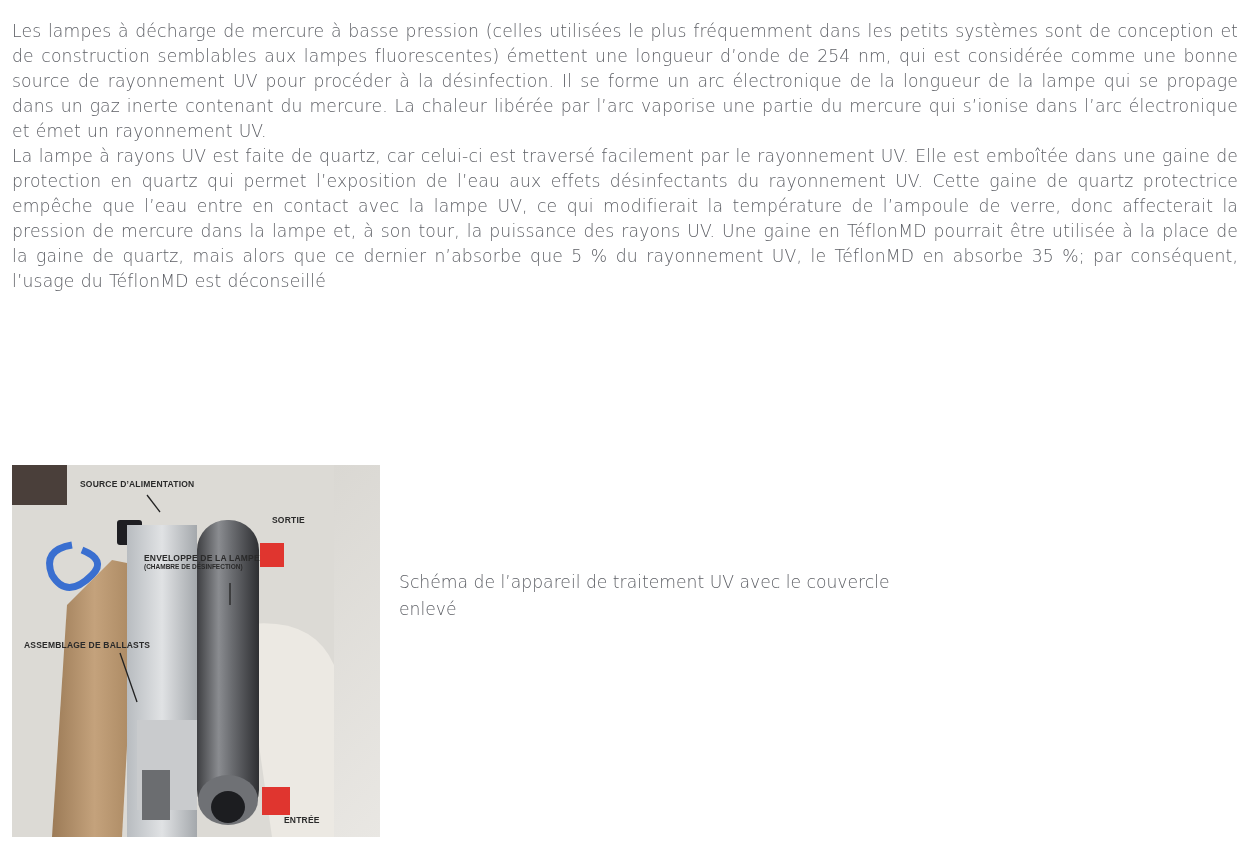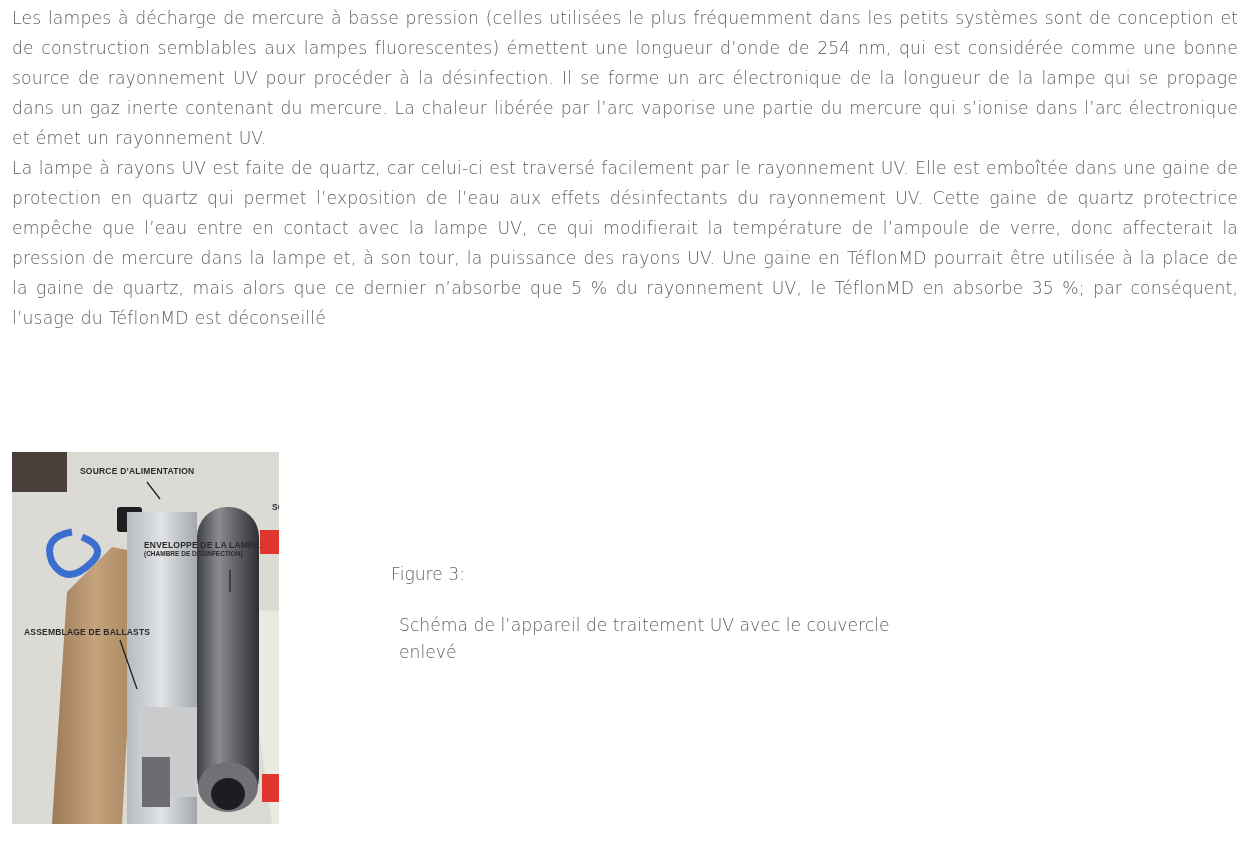--- a/index.html
+++ b/index.html
@@ -4,28 +4,28 @@
   <style>
     html, body { margin: 0; padding: 0; }
     body {
       width: 1250px; height: 850px; overflow: hidden;
       background: #ffffff;
       font-family: "DejaVu Sans", sans-serif;
       color: #5e6066;
       position: relative;
     }
     .text-block {
-      position: absolute; left: 12px; top: 3px; width: 1226px;
-      font-size: 17.2px; line-height: 30px;
+      position: absolute; left: 12px; top: 19px; width: 1226px;
+      font-size: 17.2px; line-height: 25px;
       text-align: justify; letter-spacing: 0.15px; word-spacing: 0.5px;
       font-weight: 300;
     }
     .text-block p { margin: 0; hyphens: manual; }
     .figure-photo {
-      position: absolute; left: 12px; top: 452px; width: 267px; height: 372px;
+      position: absolute; left: 12px; top: 465px; width: 368px; height: 372px;
       overflow: hidden;
       background: linear-gradient(135deg, #e6e4df 0%, #d9d7d2 40%, #e9e7e3 100%);
     }
     .figure-photo svg { display: block; }
     .figure-caption {
       position: absolute; left: 391px; top: 561px; width: 560px;
       font-size: 17.2px; line-height: 27px; font-weight: 300;
     }
     .figure-caption .cap-title { margin: 0 0 24px 0; }
     .figure-caption .cap-desc { margin: 8px; }
@@ -94,15 +94,14 @@
     <text class="photo-label" x="68" y="22">SOURCE D’ALIMENTATION</text>
     <text class="photo-label" x="260" y="58">SORTIE</text>
     <text class="photo-label" x="132" y="96">ENVELOPPE DE LA LAMPE</text>
     <text class="photo-label-small" x="132" y="104">(CHAMBRE DE DÉSINFECTION)</text>
     <text class="photo-label" x="12" y="183">ASSEMBLAGE DE BALLASTS</text>
     <text class="photo-label" x="272" y="358">ENTRÉE</text>
   </svg>
 </div>
 
 <div class="figure-caption">
-  <p class="cap-title">Figure 3:</p>
   <p class="cap-desc">Schéma de l’appareil de traitement UV avec le couvercle enlevé</p>
 </div>
 
 </body></html>

